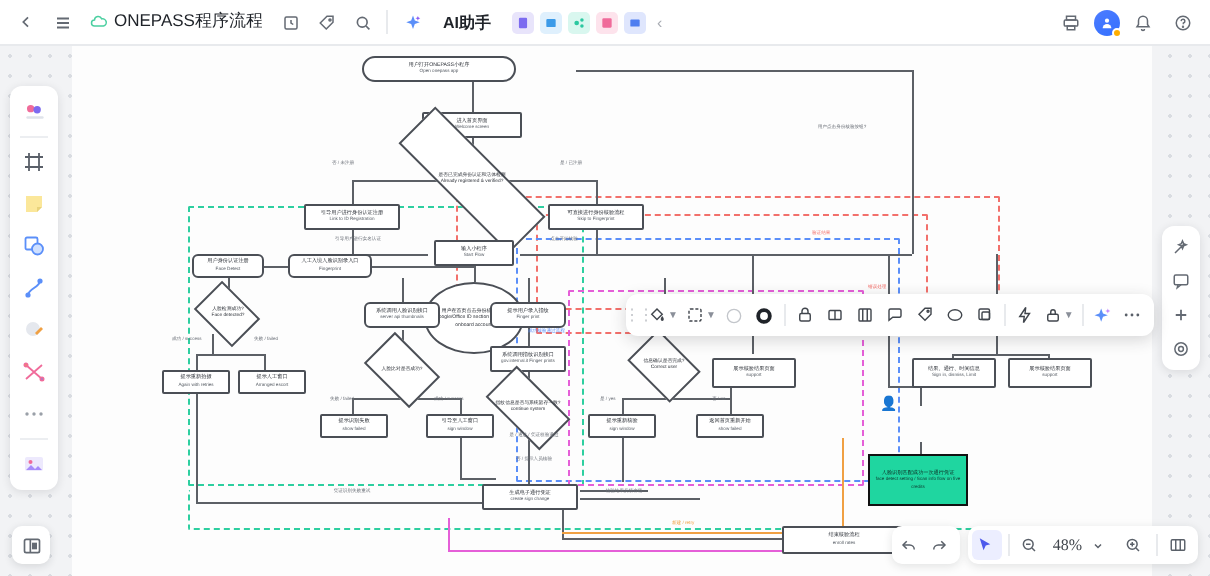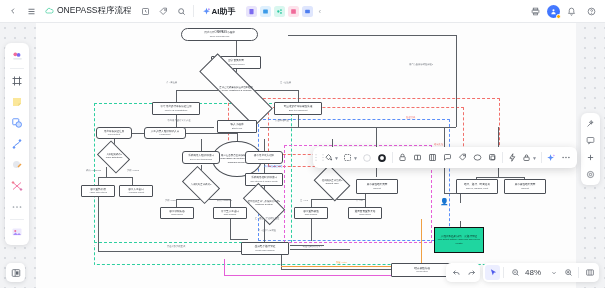--- a/index.html
+++ b/index.html
@@ -27,21 +27,21 @@
     display:flex; align-items:center; gap:3px;
     padding:0 5px; height:18px; border-radius:3px; cursor:pointer;
     max-width:120px;
   }
   .tb-title-text{
     font-size:8.5px; color:#1f2329; white-space:nowrap;
     overflow:hidden; text-overflow:ellipsis;
   }
   .tb-sep{ width:1px;height:12px;background:#e8eaed;margin:0 3px; }
   .ai-btn{
-    display:flex;align-items:center;gap:0;height:17px;padding:0 5px;
+    display:flex;align-items:center;gap:10px;height:17px;padding:0 5px;
     border-radius:4px;cursor:pointer;
   }
   .ai-label{ font-size:8px; color:#1f2329; font-weight:bold; white-space:nowrap;}
   .app-icons{ display:flex; align-items:center; gap:3px; margin-left:6px; }
   .app-ico{ width:11px;height:11px;border-radius:2.5px;cursor:pointer;
             display:flex;align-items:center;justify-content:center;}
   .chev-more{ color:#a9adb4; font-size:8px; cursor:pointer; margin-left:2px;}
 
   .tb-right{ margin-left:auto; display:flex; align-items:center; gap:3px; padding-right:5px;}
   .rb-icon{
@@ -129,21 +129,21 @@
     background:#fff;border-radius:5px;box-shadow:0 1px 5px rgba(31,35,41,.13);
     display:flex;align-items:center;padding:0 2px;z-index:50;
   }
   .zoombar{
     position:absolute; right:6px; bottom:6px; height:19px;
     background:#fff;border-radius:5px;box-shadow:0 1px 5px rgba(31,35,41,.13);
     display:flex;align-items:center;padding:0 2px;gap:1px;z-index:50;
   }
   .zb-item{
     height:15px;min-width:15px;padding:0 2px;border-radius:3px;display:flex;
-    align-items:center;justify-content:flex-end;cursor:pointer;color:#5a6069;
+    align-items:center;justify-content:flex-start;cursor:pointer;color:#5a6069;font-family:Liberation Serif, serif;
   }
   .zb-item.active{background:#eceeff;color:#4e5aec;}
   .zb-pct{font-size:8px;color:#41464d;}
   .zb-div{width:1px;height:11px;background:#e8eaed;margin:0 2px;}
 
   
   .dg{position:absolute;left:0;top:0;width:540px;height:265px;}
   .node{
     position:absolute;background:#fff;border:1px solid #4b4f56;
     display:flex;align-items:center;justify-content:center;text-align:center;

